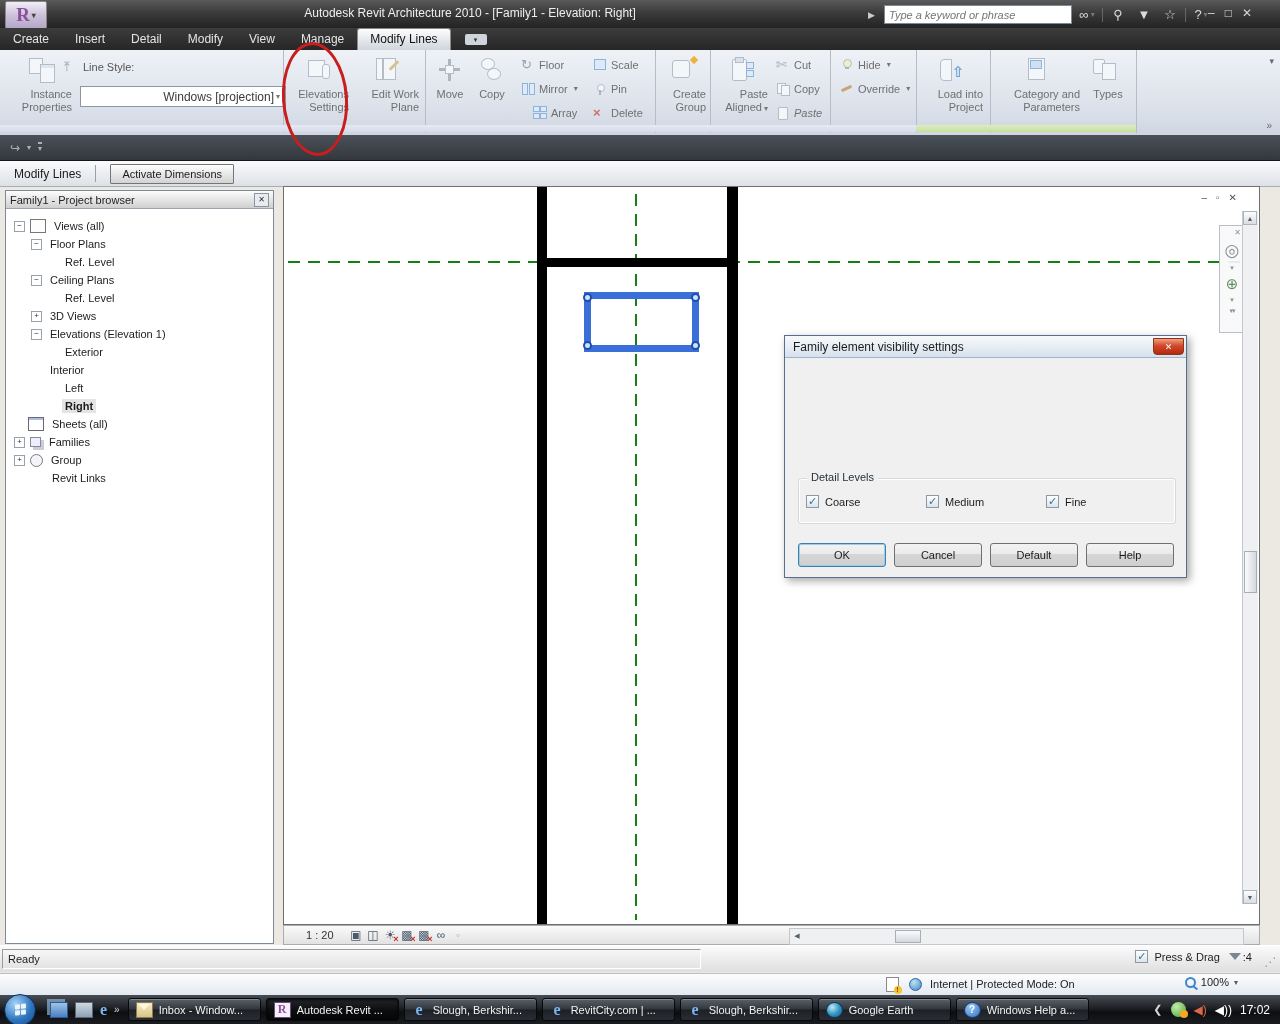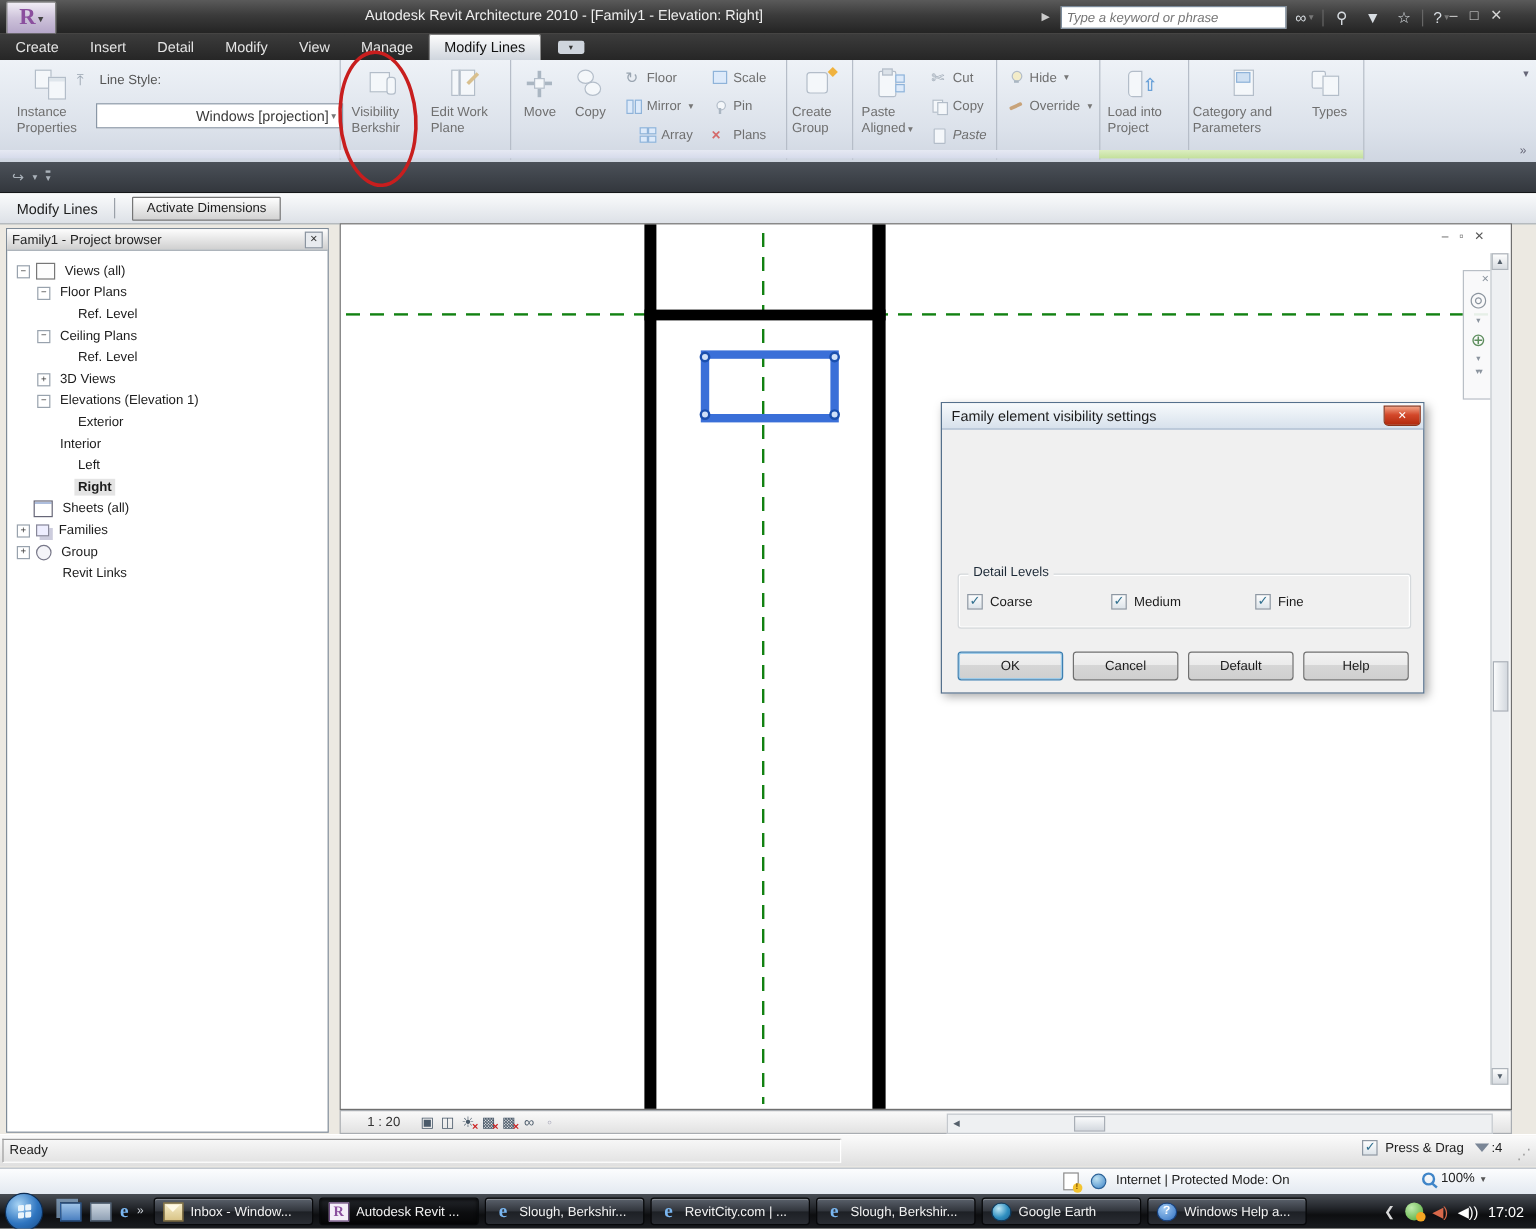--- a/index.html
+++ b/index.html
@@ -34,21 +34,21 @@
     border:1px solid #8a8a8a;border-bottom:none;border-radius:3px 3px 0 0;padding:3px 12px 4px;}
   #ribbon-toggle{margin:0 0 5px 14px;width:22px;height:11px;background:#cfd5dd;border-radius:2px;
     display:flex;align-items:center;justify-content:center;font-size:7px;color:#333;}
 
   
   #ribbon{left:0;top:50px;width:1280px;height:85px;
     background:linear-gradient(#eef2f7,#dbe1ea 70%,#cfd6e1);border-bottom:2px solid #b9c4d6;}
   .panel{position:absolute;top:0;height:83px;border-right:1px solid #b6bdc8;}
   .panel .strip{position:absolute;left:0;right:0;bottom:1px;height:7px;background:linear-gradient(#e6e9f3,#d6dbeb);}
   .panel.family .strip{background:linear-gradient(#dcedc2,#c3e09b);}
-  .riblabel{color:#6f6f6f;font-size:11px;line-height:13px;text-align:left;}
+  .riblabel{color:#6f6f6f;font-size:11px;line-height:13px;text-align:right;}
   .rbtn-lg{position:absolute;top:6px;display:flex;flex-direction:column;align-items:center;cursor:default;}
   .rbtn-lg .ric{width:34px;height:30px;position:relative;margin-bottom:2px;}
   .rbtn-sm{position:absolute;display:flex;align-items:center;gap:4px;color:#6f6f6f;font-size:11px;cursor:default;}
   .mini{display:inline-block;position:relative;width:14px;height:13px;}
   .gsq{position:absolute;border:1px solid #b3bdc9;background:#f4f7fa;}
   .bsq{position:absolute;border:1px solid #8fb3d9;background:#ddeafa;}
   .glyph{color:#9aa5b1;font-size:13px;line-height:13px;}
   .dda{font-size:8px;color:#777;margin-left:2px;}
   #linestyle-row{position:absolute;left:64px;top:10px;display:flex;align-items:center;gap:5px;color:#555;}
   #linestyle-dd{position:absolute;left:80px;top:36px;width:194px;height:19px;background:#fff;
@@ -258,21 +258,21 @@
       </div>
       <div class="strip"></div>
     </div>
 
     <div class="panel" style="left:283px;width:142px;">
       <div class="rbtn-lg" style="left:10px;width:56px;">
         <span class="ric">
           <span class="gsq" style="left:4px;top:4px;width:15px;height:15px;"></span>
           <span class="gsq" style="left:18px;top:8px;width:6px;height:13px;border-radius:3px;"></span>
         </span>
-        <span class="riblabel">Visibility Berkshir</span>
+        <span class="riblabel">Elevations Settings</span>
       </div>
       <div class="rbtn-lg" style="left:76px;width:60px;">
         <span class="ric">
           <span class="gsq" style="left:4px;top:2px;width:18px;height:20px;"></span>
           <span class="gsq" style="left:10px;top:2px;width:0;height:20px;"></span>
           <span style="position:absolute;left:16px;top:8px;width:12px;height:3px;background:#d9c08e;transform:rotate(-45deg);"></span>
         </span>
         <span class="riblabel">Edit Work Plane</span>
       </div>
       <div class="strip"></div>
@@ -323,21 +323,21 @@
       </div>
       <div class="rbtn-sm" style="left:168px;top:32px;">
         <span class="mini">
             <span class="gsq" style="left:4px;top:2px;width:6px;height:6px;border-radius:50%;"></span>
             <span style="position:absolute;left:6px;top:8px;width:2px;height:5px;background:#aab6c2;"></span>
           </span>
         <span>Pin</span>
       </div>
       <div class="rbtn-sm" style="left:168px;top:56px;">
         <span class="mini"><span class="glyph" style="color:#d46a6a;font-weight:bold;">×</span></span>
-        <span>Plans</span>
+        <span>Delete</span>
       </div>
       <div class="strip"></div>
     </div>
 
     <div class="panel" style="left:655px;width:55px;">
       <div class="rbtn-lg" style="left:5px;width:46px;">
         <span class="ric">
           <span class="gsq" style="left:6px;top:4px;width:16px;height:16px;border-radius:3px;"></span>
           <span style="position:absolute;right:3px;top:1px;width:6px;height:6px;background:#f0b23e;transform:rotate(45deg);"></span>
         </span>

